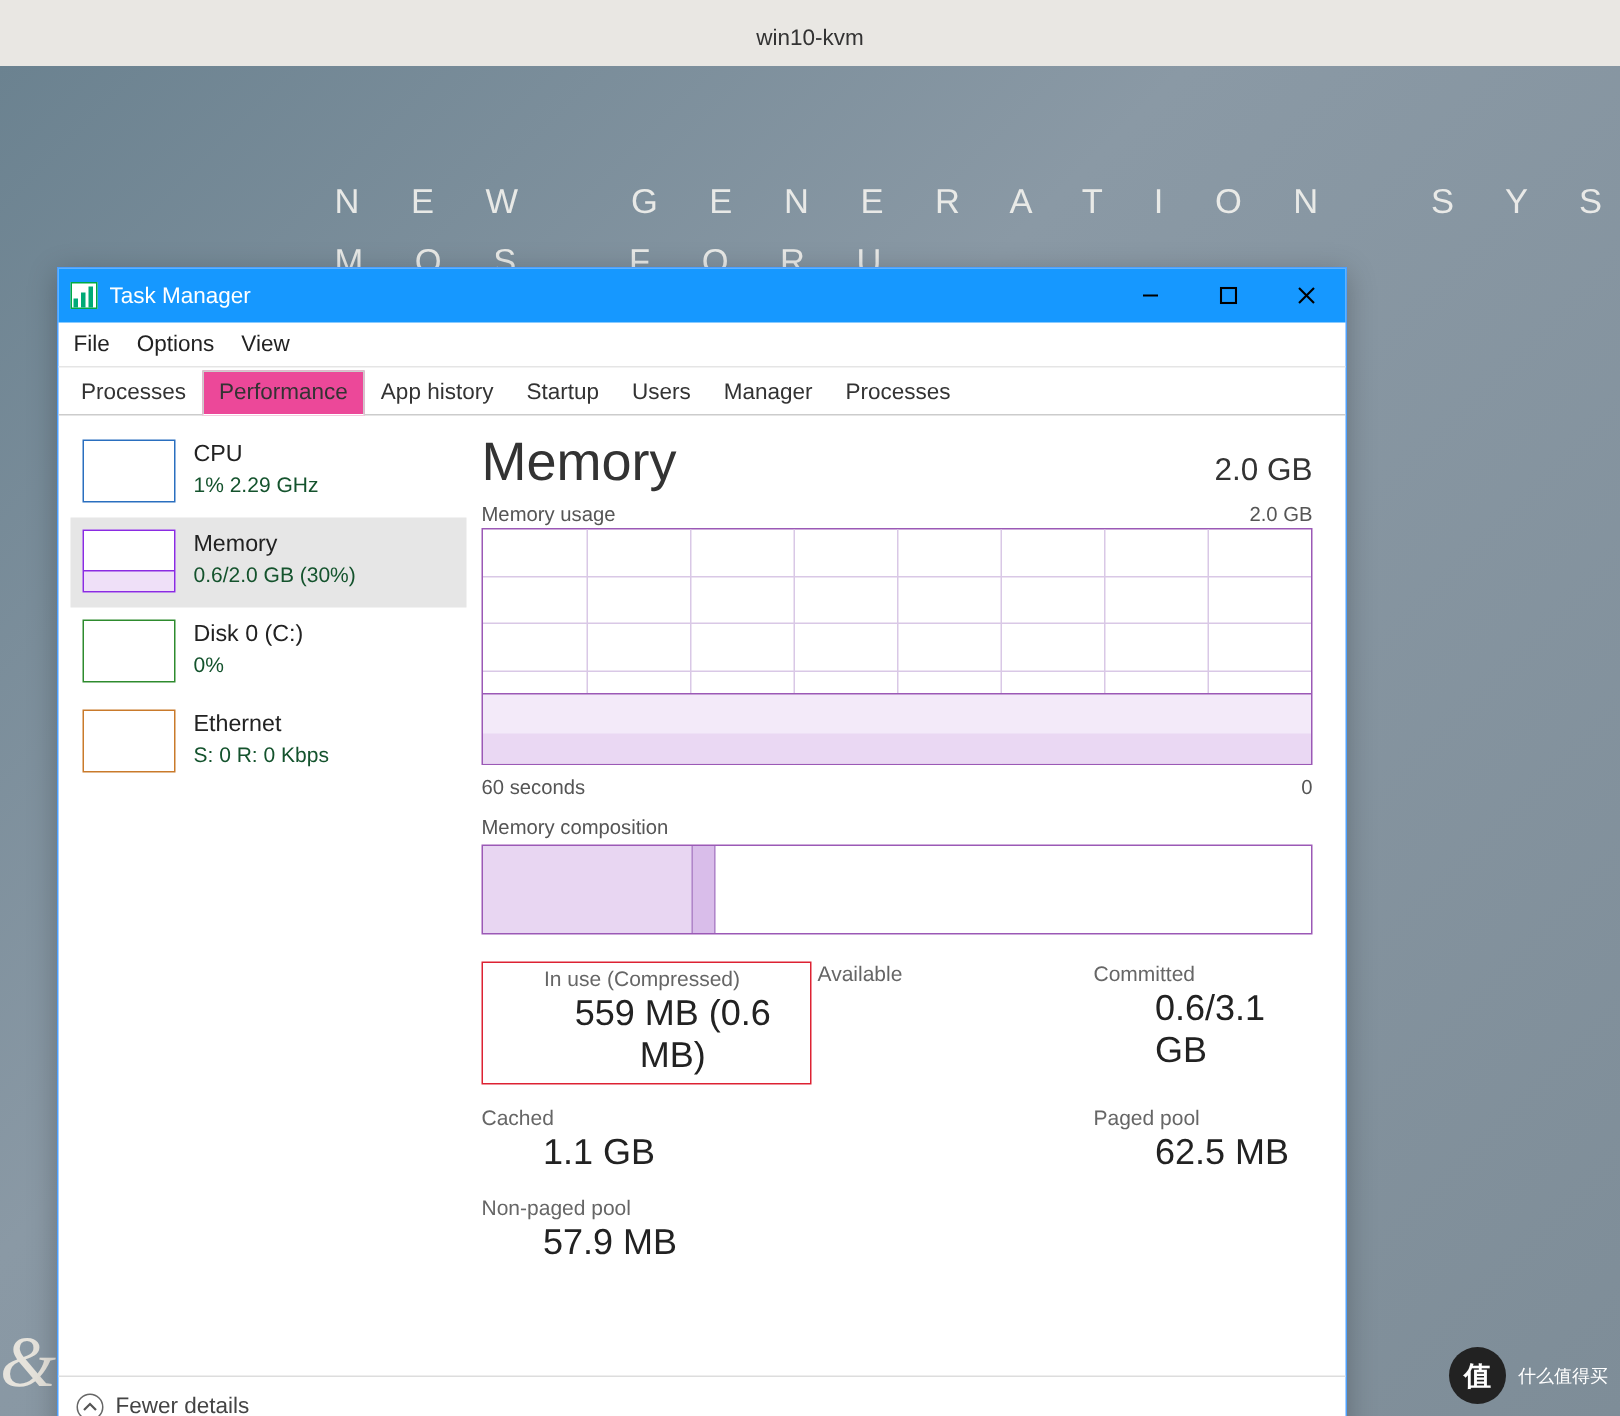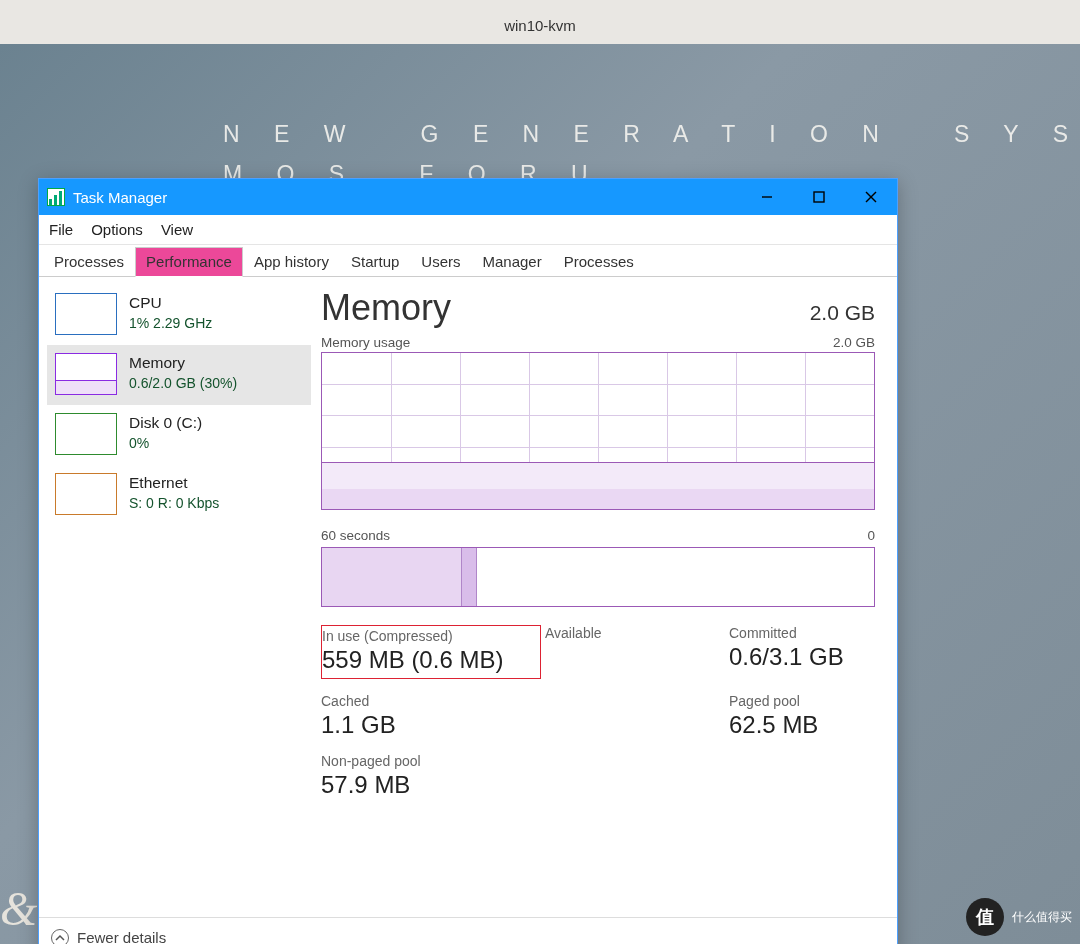--- a/index.html
+++ b/index.html
@@ -57,32 +57,32 @@
   .hdr h1{font-size:36px;font-weight:400;color:#333;}
   .hdr .total{font-size:21px;color:#333;}
   .chart-label{display:flex;justify-content:space-between;font-size:13.5px;color:#555;margin-top:6px;}
   .chart-box{border:1px solid #9b59b6;height:158px;margin-top:2px;background:#fff;position:relative;}
   .chart-box .grid{position:absolute;inset:0;}
   .chart-box .grid div{position:absolute;background:#d9c8e6;} 
   .chart-box .vline{width:1px;top:0;bottom:0;}
   .chart-box .hline{height:1px;left:0;right:0;}
   .chart-box .fill{position:absolute;left:0;right:0;bottom:0;height:47px;background:#f3eaf9;border-top:1px solid #9b59b6;}
   .chart-box .fill2{position:absolute;left:0;right:0;bottom:0;height:20px;background:#ead8f3;}
-  .axis{display:flex;justify-content:space-between;font-size:13.5px;color:#555;margin-top:18px;}
+  .axis{display:flex;justify-content:space-between;font-size:13.5px;color:#555;margin-top:7px;}
 
   .comp-label{font-size:13.5px;color:#555;margin-top:12px;}
   .comp-box{height:60px;border:1px solid #9b59b6;margin-top:4px;display:flex;}
   .comp-used{width:28%;background:#e8d6f2;border-right:1px solid #b086c9;position:relative;}
   .comp-used::after{content:"";position:absolute;top:0;bottom:0;right:0;width:14px;background:#d9bdea;border-left:1px solid #b086c9;}
   .comp-free{flex:1;background:#fff;}
 
   .stats{margin-top:18px;display:grid;grid-template-columns:220px 180px 1fr;row-gap:14px;column-gap:4px;}
   .stat .lbl{font-size:14px;color:#666;}
-  .stat .val{font-size:24px;color:#222;margin-top:2px;}
-  .highlight{border:1px solid #d23; padding:2px 6px 4px 0px;}
+  .stat .val{font-size:24px;color:#222;margin-top:2px;margin-left:41px;}
+  .highlight{border:1px solid #d23; padding:2px 6px 4px 0px;text-align:center;}
   .rightcol{font-size:14px;color:#555;line-height:1.6;}
 
   .footer{height:40px;border-top:1px solid #ddd;display:flex;align-items:center;padding:0 12px;font-size:15px;color:#444;gap:8px;}
   .chevup{width:18px;height:18px;border:1.5px solid #666;border-radius:50%;display:flex;align-items:center;justify-content:center;}
   .chevup svg{width:10px;height:10px;}
 </style>
 </head>
 <body>
 
 <div class="host-bar">
@@ -197,20 +197,21 @@
               <div class="hline" style="top:80%"></div>
           </div>
           <div class="fill"></div>
           <div class="fill2"></div>
         </div>
         <div class="axis">
           <span>60 seconds</span>
           <span>0</span>
         </div>
 
+        <div class="comp-label">Memory composition</div>
         <div class="comp-box">
           <div class="comp-used"></div>
           <div class="comp-free"></div>
         </div>
 
         <div class="stats">
           <div class="stat highlight">
             <div class="lbl">In use (Compressed)</div>
             <div class="val">559 MB (0.6 MB)</div>
           </div>

